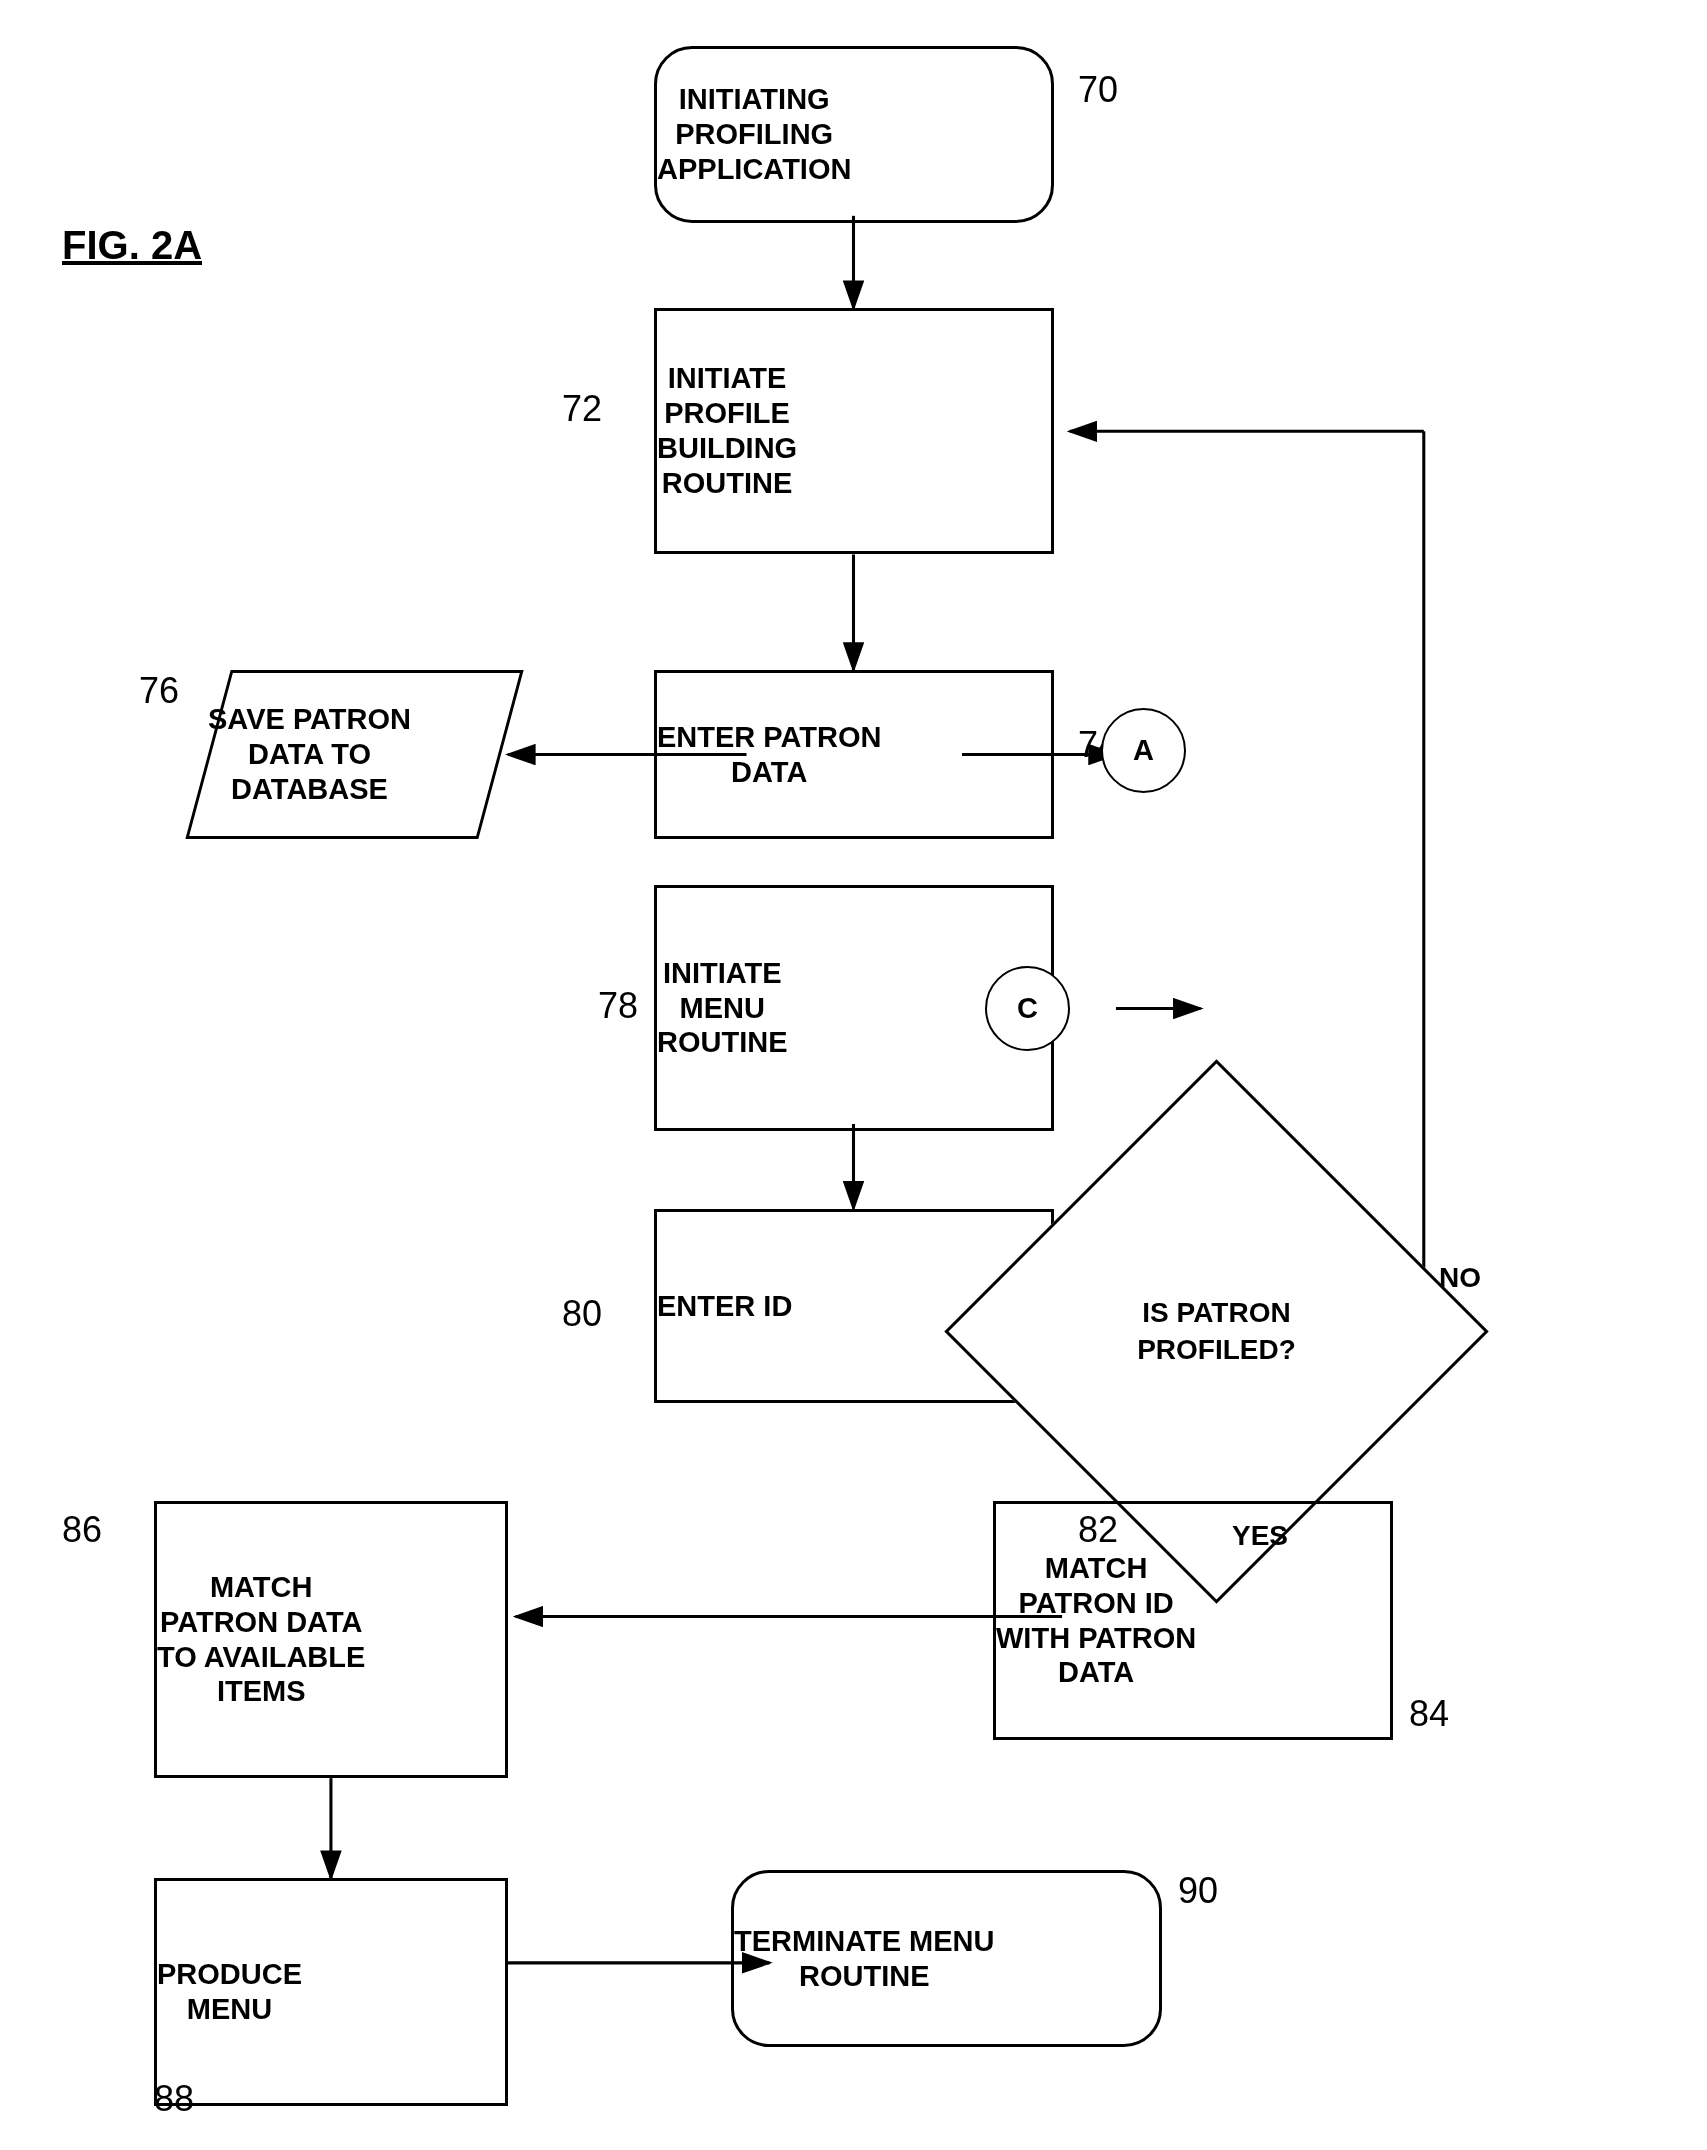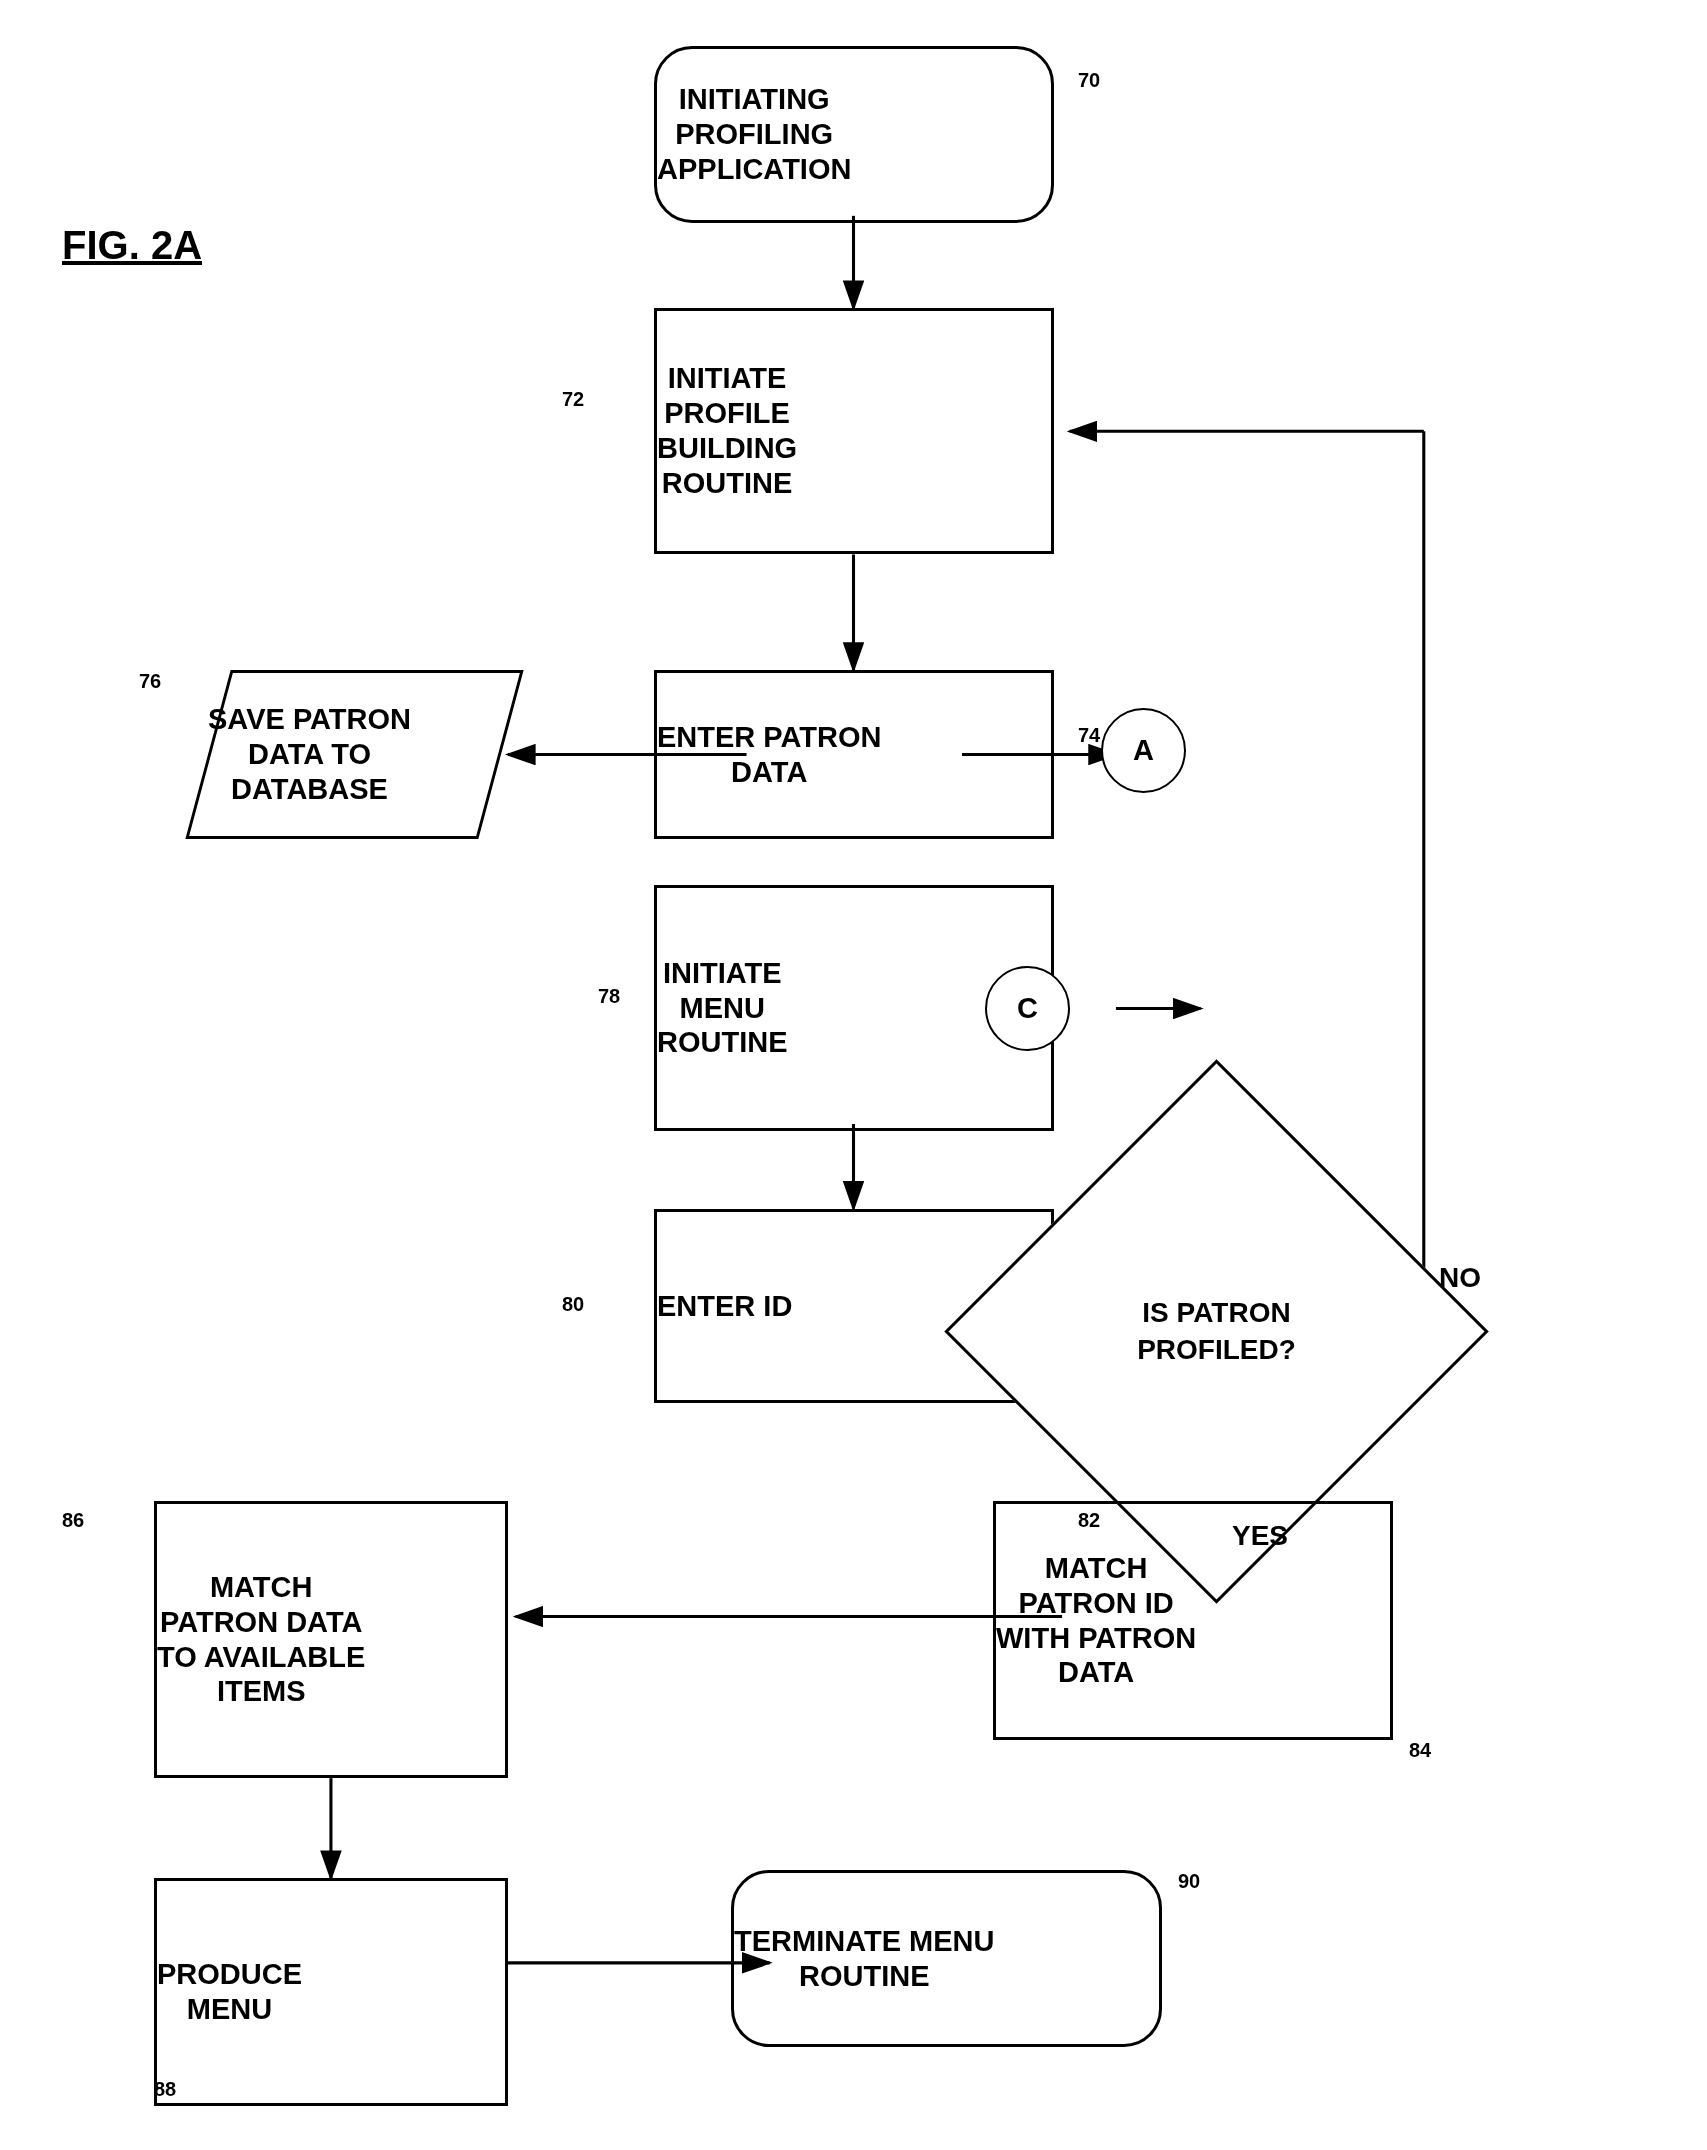--- a/index.html
+++ b/index.html
@@ -107,22 +107,22 @@
       justify-content: center;
       font-size: 29px;
       font-weight: bold;
       background: #fff;
       position: absolute;
     }
 
     
     .node-label {
       position: absolute;
-      font-size: 20px;
-      font-weight: bold;
+      font-size: 36px;
+      font-weight: normal;
       font-family: Arial, sans-serif;
     }
 
     
     .arrows-svg {
       position: absolute;
       top: 0; left: 0;
       width: 100%;
       height: 100%;
       pointer-events: none;
@@ -235,21 +235,21 @@
   <div class="arrow-text" style="top:1262px; left:1439px;">NO</div>
 
   <div class="arrow-text" style="top:1520px; left:1232px;">YES</div>
 
   <div class="shape rectangle" style="top:1501px; left:993px; width:400px; height:239px;">
     <span style="white-space:pre-line;">MATCH
 PATRON ID
 WITH PATRON
 DATA</span>
   </div>
-  <div class="node-label" style="top:1693px; left:1409px;margin-top:46px;">84</div>
+  <div class="node-label" style="top:1693px; left:1409px;">84</div>
 
   <div class="shape rectangle" style="top:1501px; left:154px; width:354px; height:277px;">
     <span style="white-space:pre-line;">MATCH
 PATRON DATA
 TO AVAILABLE
 ITEMS</span>
   </div>
   <div class="node-label" style="top:1509px; left:62px;">86</div>
 
   <div class="shape rectangle" style="top:1878px; left:154px; width:354px; height:228px;">

